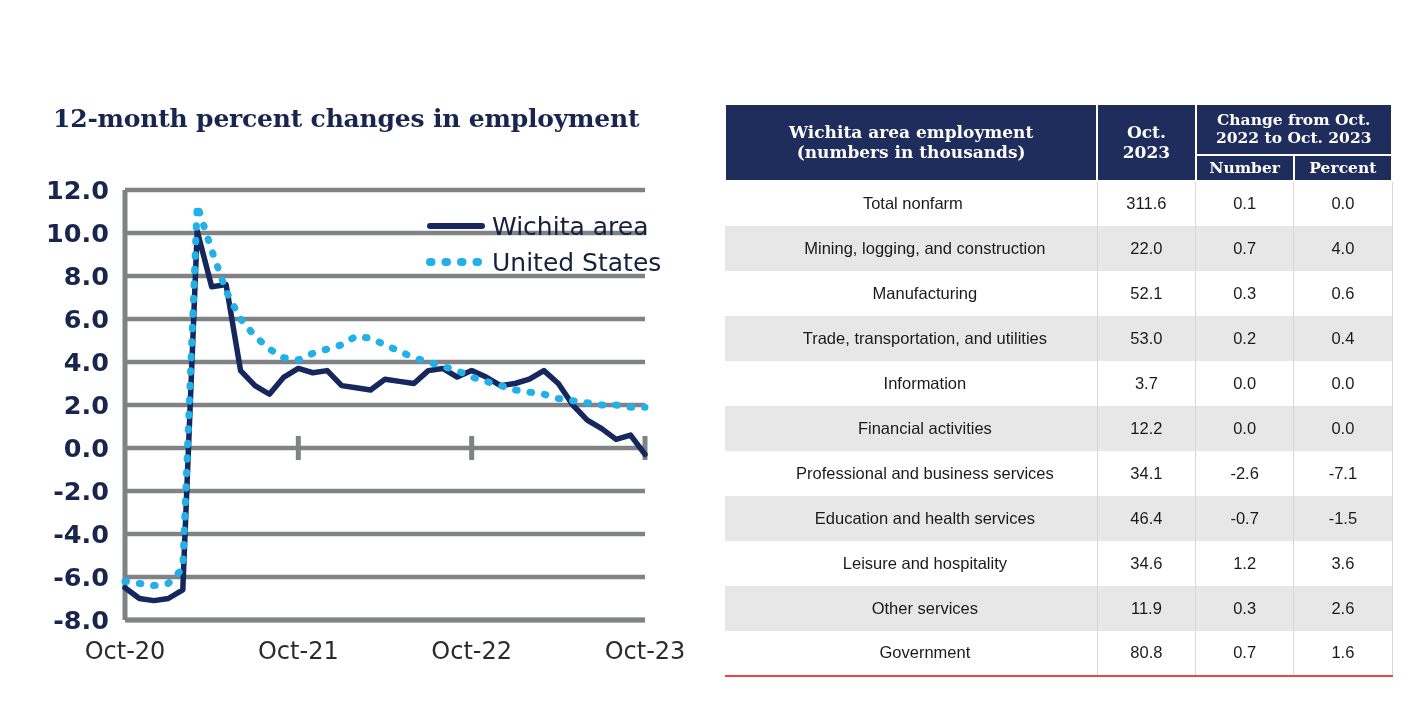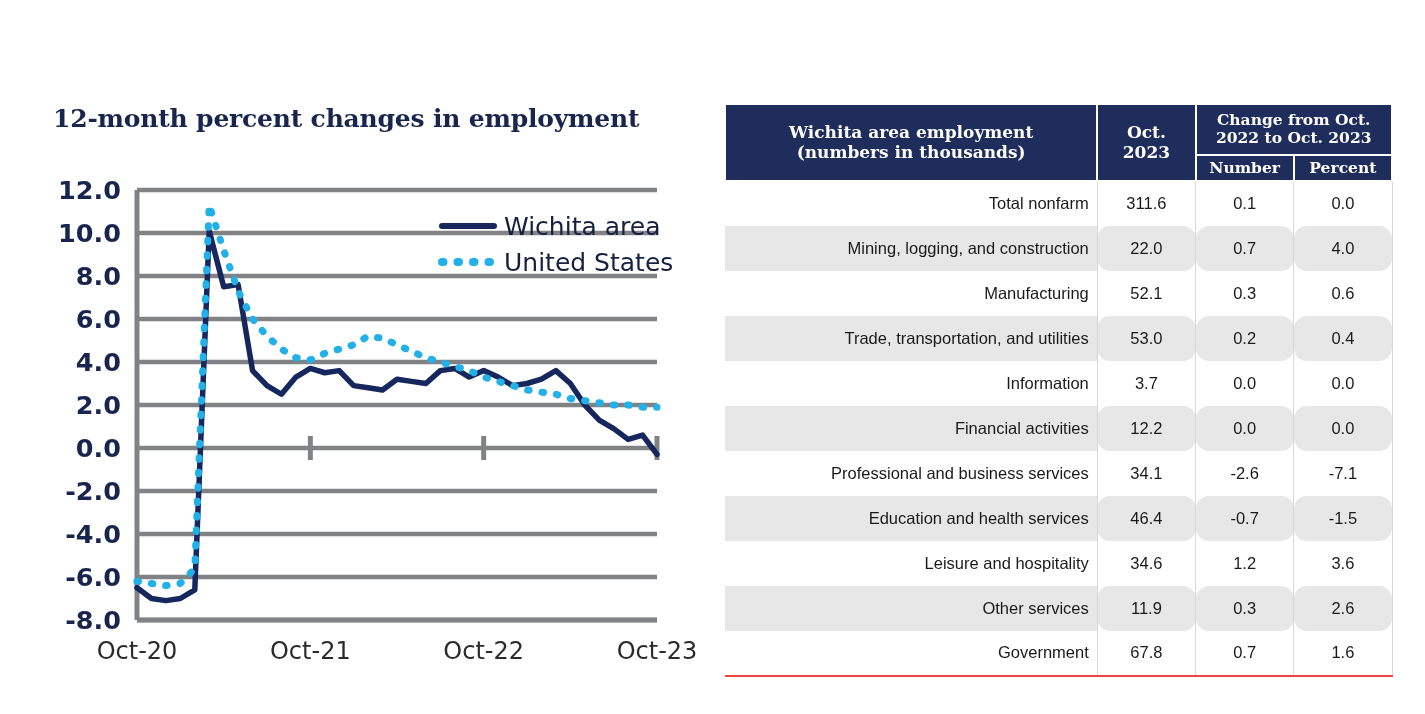--- a/index.html
+++ b/index.html
@@ -35,21 +35,21 @@
     font-family: "DejaVu Serif", serif;
     font-weight: bold;
     font-size: 25px;
     letter-spacing: -0.2px;
     color: #18254e;
   }
 
   .chart-wrap {
     position: absolute;
     left: 0px; top: 160px;
-    width: 710px; height: 500px; margin-left: 12px;
+    width: 710px; height: 500px;
   }
   .chart-svg { display: block; }
 
   .source {
     position: absolute;
     left: 22px; top: 675px;
     font-size: 16.5px;
     color: #4b4b4b;
     letter-spacing: 0.1px;
   }
@@ -89,22 +89,22 @@
 
   tbody td {
     font-size: 16.5px;
     color: #1a1a1a;
     height: 45px;
     padding: 0 8px;
     border-left: 1px solid #d7d7d7;
     border-right: 1px solid #d7d7d7;
     vertical-align: middle;
   }
-  tbody td.name    { text-align: right; border-left: none; padding-left: 12px; }
-  tbody td.num     { text-align: center; border-radius: 13px; }
+  tbody td.name    { text-align: center; border-left: none; padding-left: 12px; }
+  tbody td.num     { text-align: center; }
   tbody tr.shade td { background: #e7e7e7; }
   tbody td.indent  { padding-left: 36px; }
   tbody tr:last-child td { border-bottom: 2px solid #ef4444; }
   tbody tr:first-child td { border-top: none; }
 </style>
 </head>
 <body>
 
 <div id="page">
 
@@ -238,21 +238,21 @@
             <td class="num">3.6</td>
           </tr>
           <tr class="shade">
             <td class="name indent">Other services</td>
             <td class="num">11.9</td>
             <td class="num">0.3</td>
             <td class="num">2.6</td>
           </tr>
           <tr>
             <td class="name indent">Government</td>
-            <td class="num">67.8</td>
+            <td class="num">80.8</td>
             <td class="num">0.7</td>
             <td class="num">1.6</td>
           </tr>
         </tbody>
     </table>
   </div>
 
 </div>
 
 </body></html>

